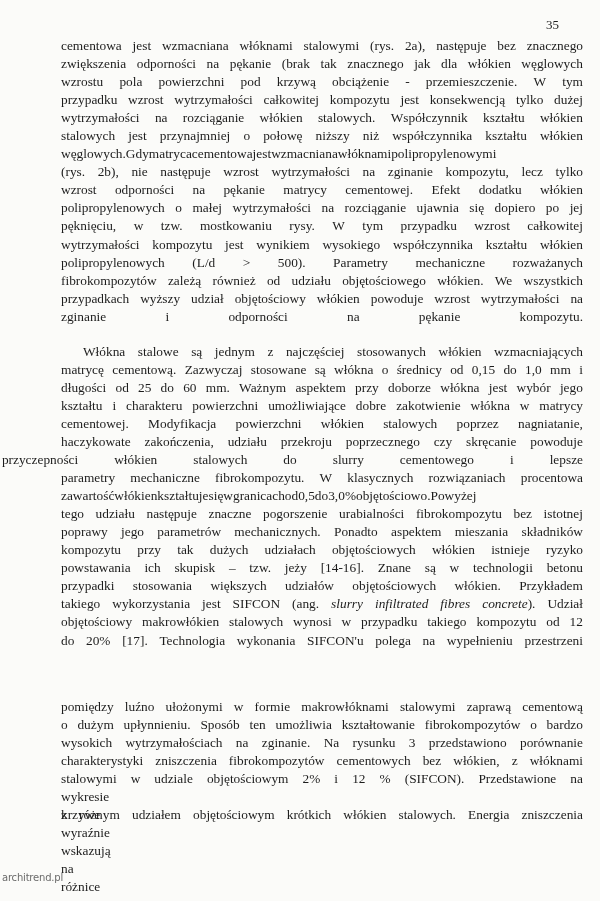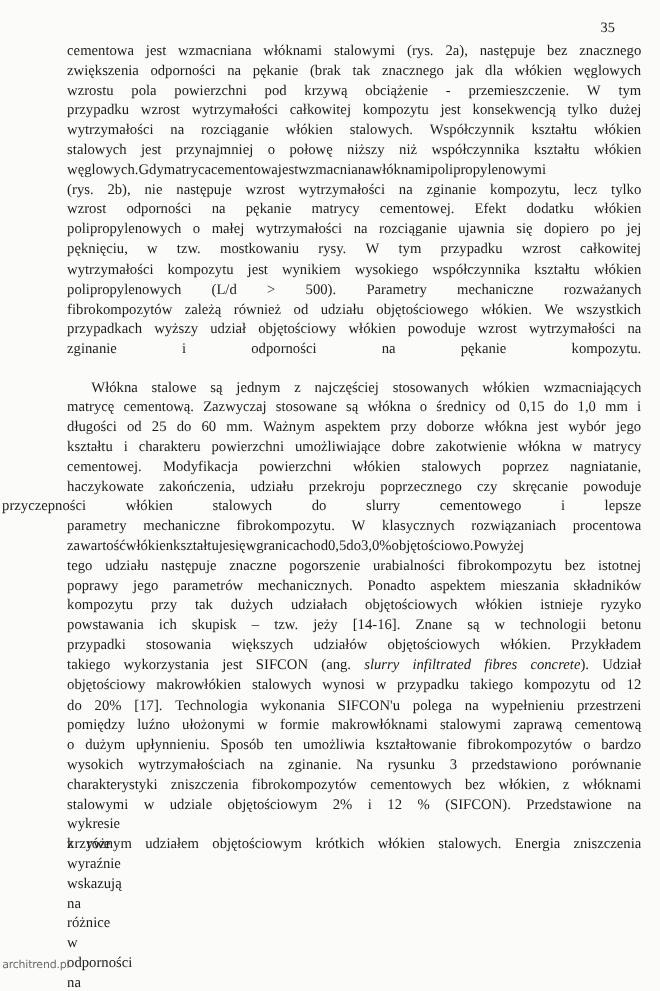--- a/index.html
+++ b/index.html
@@ -397,21 +397,21 @@
         <span>20%</span>
         <span>[17].</span>
         <span>Technologia</span>
         <span>wykonania</span>
         <span>SIFCON'u</span>
         <span>polega</span>
         <span>na</span>
         <span>wypełnieniu</span>
         <span>przestrzeni</span>
       </div>
-      <div class="line" style="display: flex; justify-content: space-between;">
+      <div class="line" style="display: flex; justify-content: space-between; margin-top: 48px;">
         <span>pomiędzy</span>
         <span>luźno</span>
         <span>ułożonymi</span>
         <span>w</span>
         <span>formie</span>
         <span>makrowłóknami</span>
         <span>stalowymi</span>
         <span>zaprawą</span>
         <span>cementową</span>
       </div>

